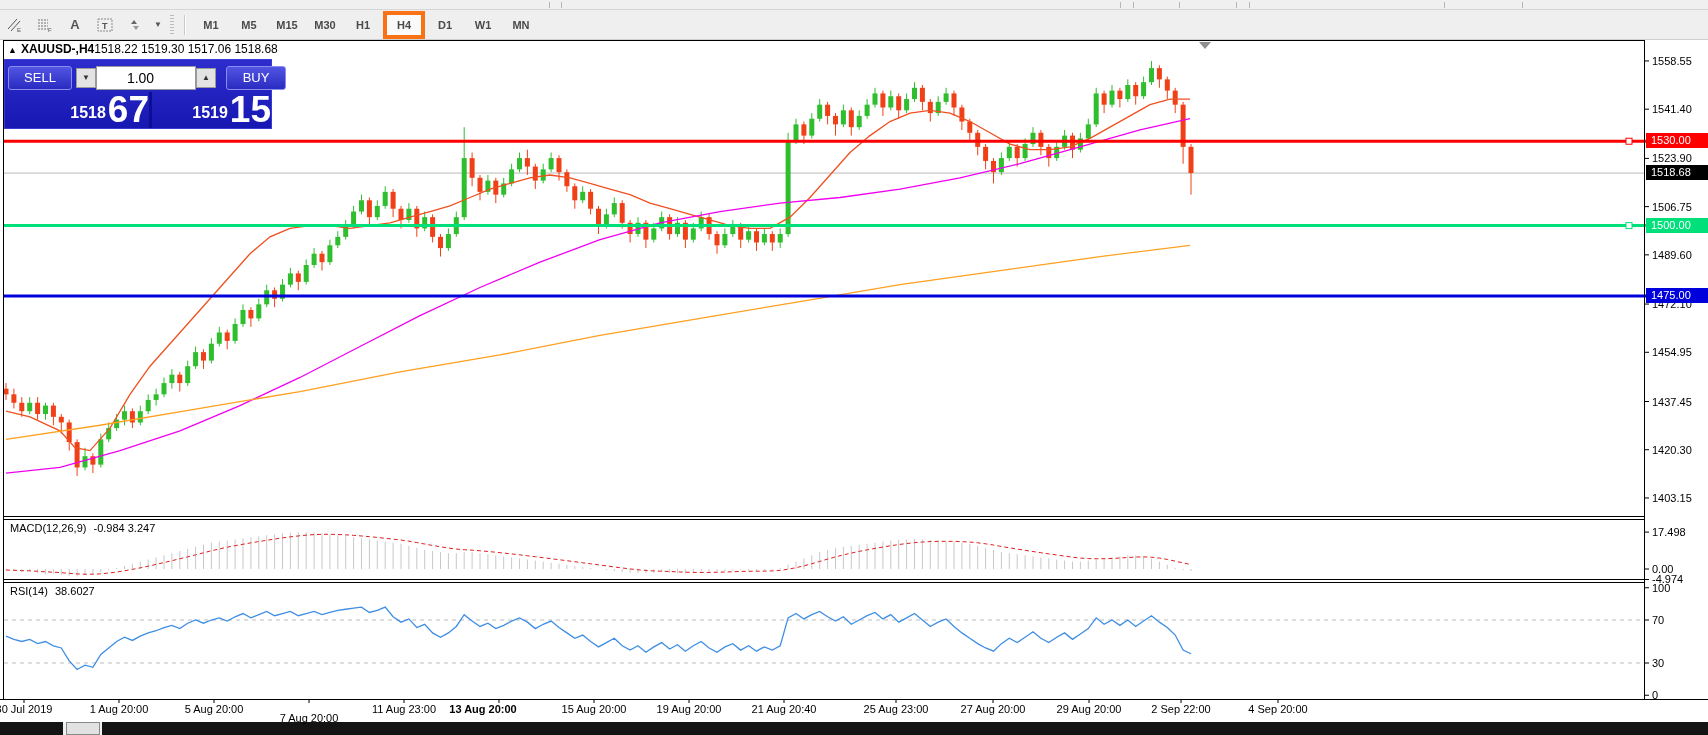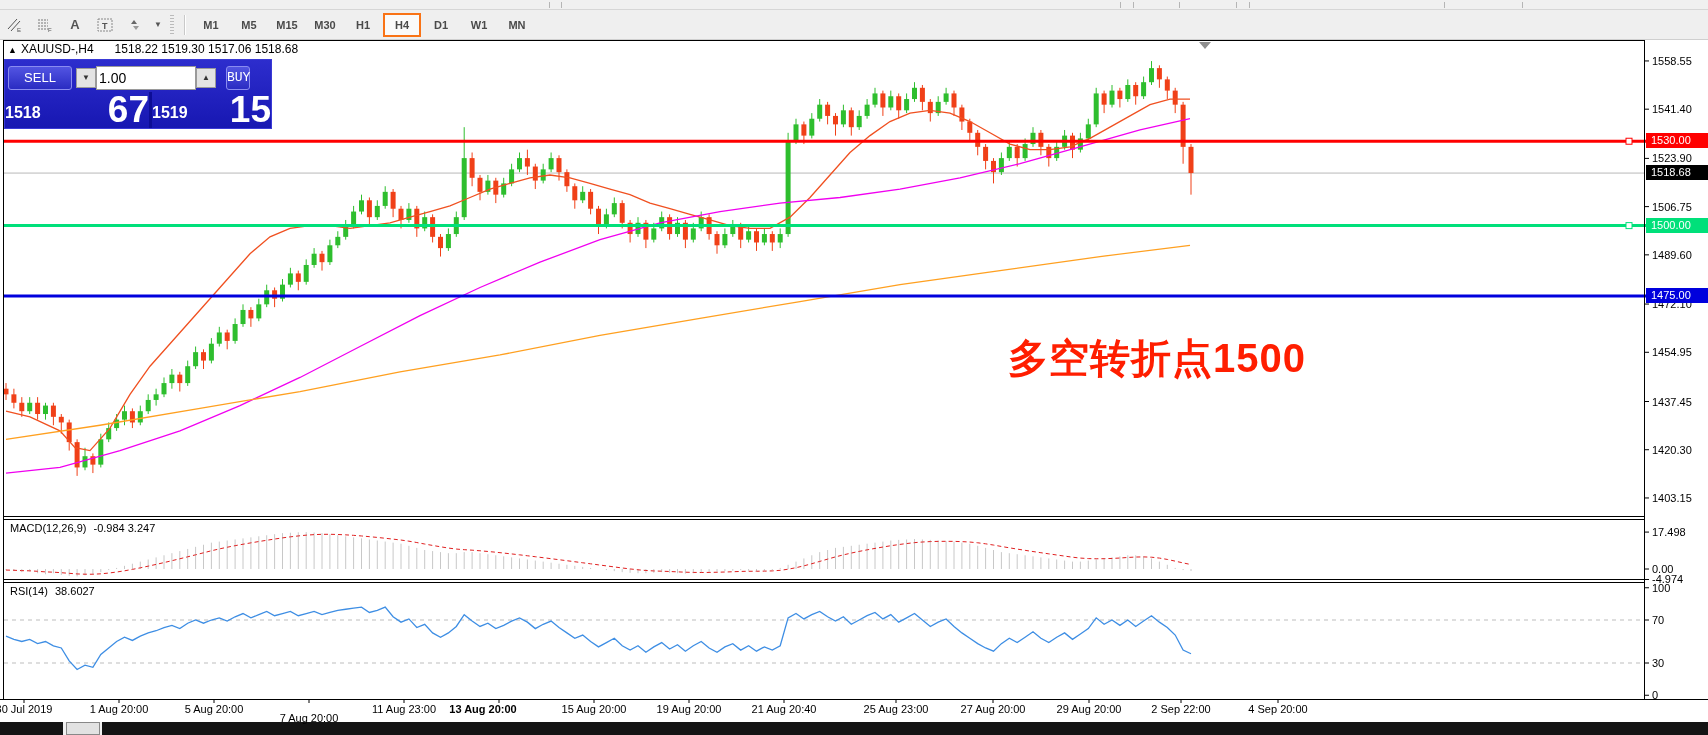--- a/index.html
+++ b/index.html
@@ -8,41 +8,41 @@
   
   .top-strip{position:absolute;left:0;top:0;width:1708px;height:9px;background:#f0f0f0;border-bottom:1px solid #d6d6d6;}
   .top-strip i{position:absolute;top:2px;width:1px;height:6px;background:#b5b5b5;}
   .toolbar{position:absolute;left:0;top:10px;width:1708px;height:29px;background:#efefef;border-bottom:1px solid #cfcfcf;
            display:flex;align-items:center;}
   .tb-icon{width:26px;height:22px;margin:0 2px;display:flex;align-items:center;justify-content:center;color:#555;}
   .tb-sep{width:1px;height:20px;background:#c9c9c9;margin:0 6px;border-right:1px solid #fff;}
   .tb-grip{width:4px;height:20px;margin:0 4px;background-image:repeating-linear-gradient(#bbb 0 1px,#f0f0f0 1px 3px);}
   .tf-btn{min-width:26px;height:20px;padding:0 4px;margin:0 1px;display:flex;align-items:center;justify-content:center;
           font-size:11px;font-weight:bold;color:#4a4a4a;border:1px solid transparent;}
-  .tf-btn.active{background:#fafafa;border:2px solid #f97316;}
+  .tf-btn.active{background:#fafafa;border:4px solid #f97316;}
   
   .lbl{position:absolute;font-size:11px;color:#000;white-space:nowrap;line-height:14px;}
   .badge{position:absolute;left:1646px;width:62px;height:15px;line-height:15px;padding-left:5px;font-size:11px;color:#fff;white-space:nowrap;}
   .time-lbl{position:absolute;top:703px;font-size:11px;color:#000;transform:translateX(-50%);white-space:nowrap;}
   
   .quote{position:absolute;left:8px;top:42px;font-size:12px;color:#000;z-index:5;white-space:nowrap;}
   .quote .arr{font-size:9px;margin-right:4px;}
-  .quote .sym{font-weight:normal;margin-right:21px;}
+  .quote .sym{font-weight:bold;margin-right:0;}
   .trade{position:absolute;left:4px;top:59px;width:268px;height:70px;z-index:5;
          background:linear-gradient(180deg,#2d2dcd,#1717b2);border:1px solid #3a3ad6;box-sizing:border-box;}
   .trade .btn{position:absolute;top:6px;height:24px;line-height:22px;text-align:center;color:#fff;font-size:13px;
               background:linear-gradient(180deg,#5254e2,#2a2cc2);border:1px solid #8a8cf0;border-radius:3px;box-sizing:border-box;cursor:pointer;}
   .trade .sell{left:3px;width:64px;}
-  .trade .buy{left:221px;width:24px;font-family:Liberation Mono, monospace;}
+  .trade .buy{left:221px;width:60px;}
   .trade .spin{position:absolute;top:8px;width:20px;height:20px;background:#e3e3e3;border:1px solid #9a9a9a;
                color:#333;font-size:8px;text-align:center;line-height:18px;box-sizing:border-box;cursor:pointer;}
   .trade .dn{left:71px;} .trade .up{left:191px;}
   .trade input{position:absolute;left:91px;top:6px;width:100px;height:24px;border:1px solid #9a9a9a;box-sizing:border-box;
-               font-size:14px;text-align:left;padding-right:13px;font-family:inherit;}
-  .trade .cell{position:absolute;top:32px;height:36px;display:flex;align-items:flex-end;justify-content:space-between;color:#fff;}
+               font-size:14px;text-align:center;padding-right:13px;font-family:inherit;}
+  .trade .cell{position:absolute;top:32px;height:36px;display:flex;align-items:flex-end;justify-content:flex-end;color:#fff;}
   .trade .cell-bid{left:0;width:144px;border-right:3px solid #0d0d96;}
   .trade .cell-ask{left:147px;width:119px;}
   .trade .small{font-size:16px;font-weight:bold;line-height:30px;margin-right:2px;}
   .trade .big{font-size:37px;font-weight:bold;line-height:36px;}
   .annotation{position:absolute;left:1008px;top:331px;font-size:40px;font-weight:bold;letter-spacing:1px;z-index:4;white-space:nowrap;}
   .shift-marker{position:absolute;left:1199px;top:42px;width:0;height:0;z-index:4;
                 border-left:6px solid transparent;border-right:6px solid transparent;border-top:7px solid #8f8f8f;}
   .bottom-strip{position:absolute;left:0;top:722px;width:1708px;height:13px;background:#f0f0f0;}
   .bottom-strip .seg{position:absolute;top:0;height:13px;}
   svg text{font-family:"Liberation Sans","DejaVu Sans",sans-serif;}
@@ -685,21 +685,20 @@
       <span class="big">67</span>
     </div>
     <div class="cell cell-ask">
       <span class="small">1519</span>
       <span class="big">15</span>
     </div>
   </div>
 
   <div class="shift-marker"></div>
 
-  <div class="annotation" style="color: rgb(255, 30, 0);">多空转折点1500</div>
 
   <div class="bottom-strip">
     <div class="seg" style="left:0;width:63px;background:#141414;"></div>
     <div class="seg" style="left:66px;width:34px;background:#e2e2e2;border:1px solid #888;box-sizing:border-box;"></div>
     <div class="seg" style="left:102px;width:1606px;background:#141414;"></div>
   </div>
 
 </div>
 
 </body></html>

